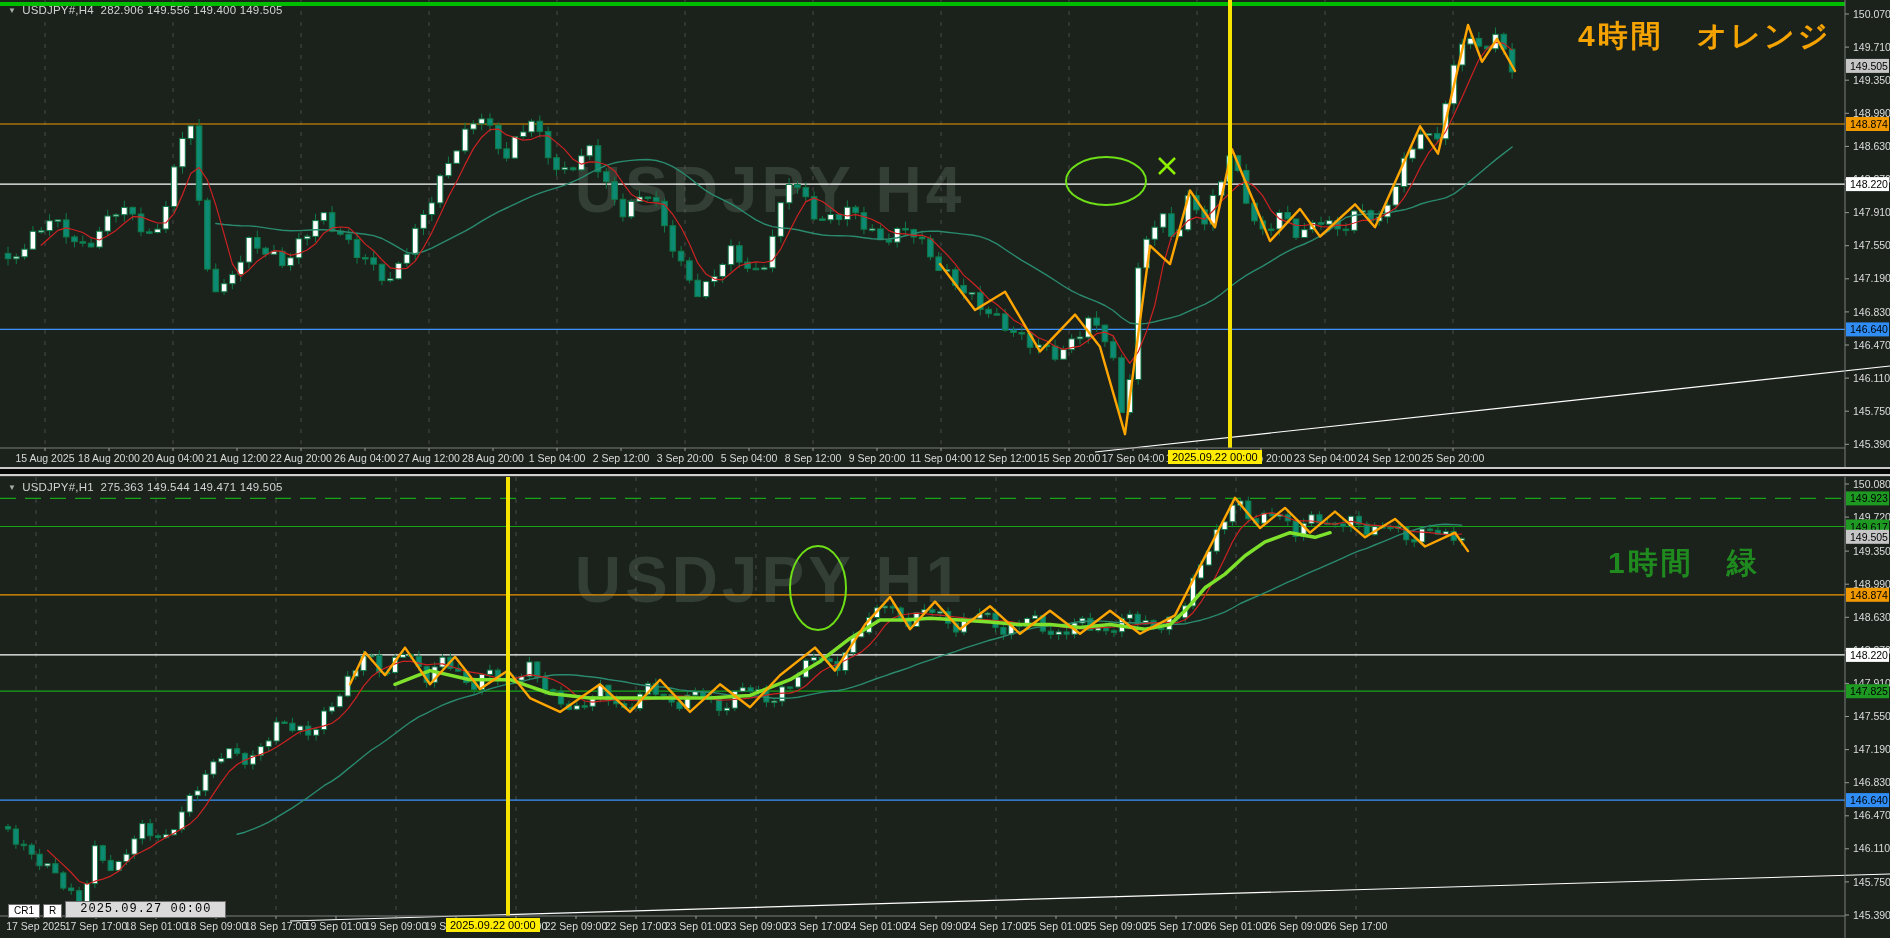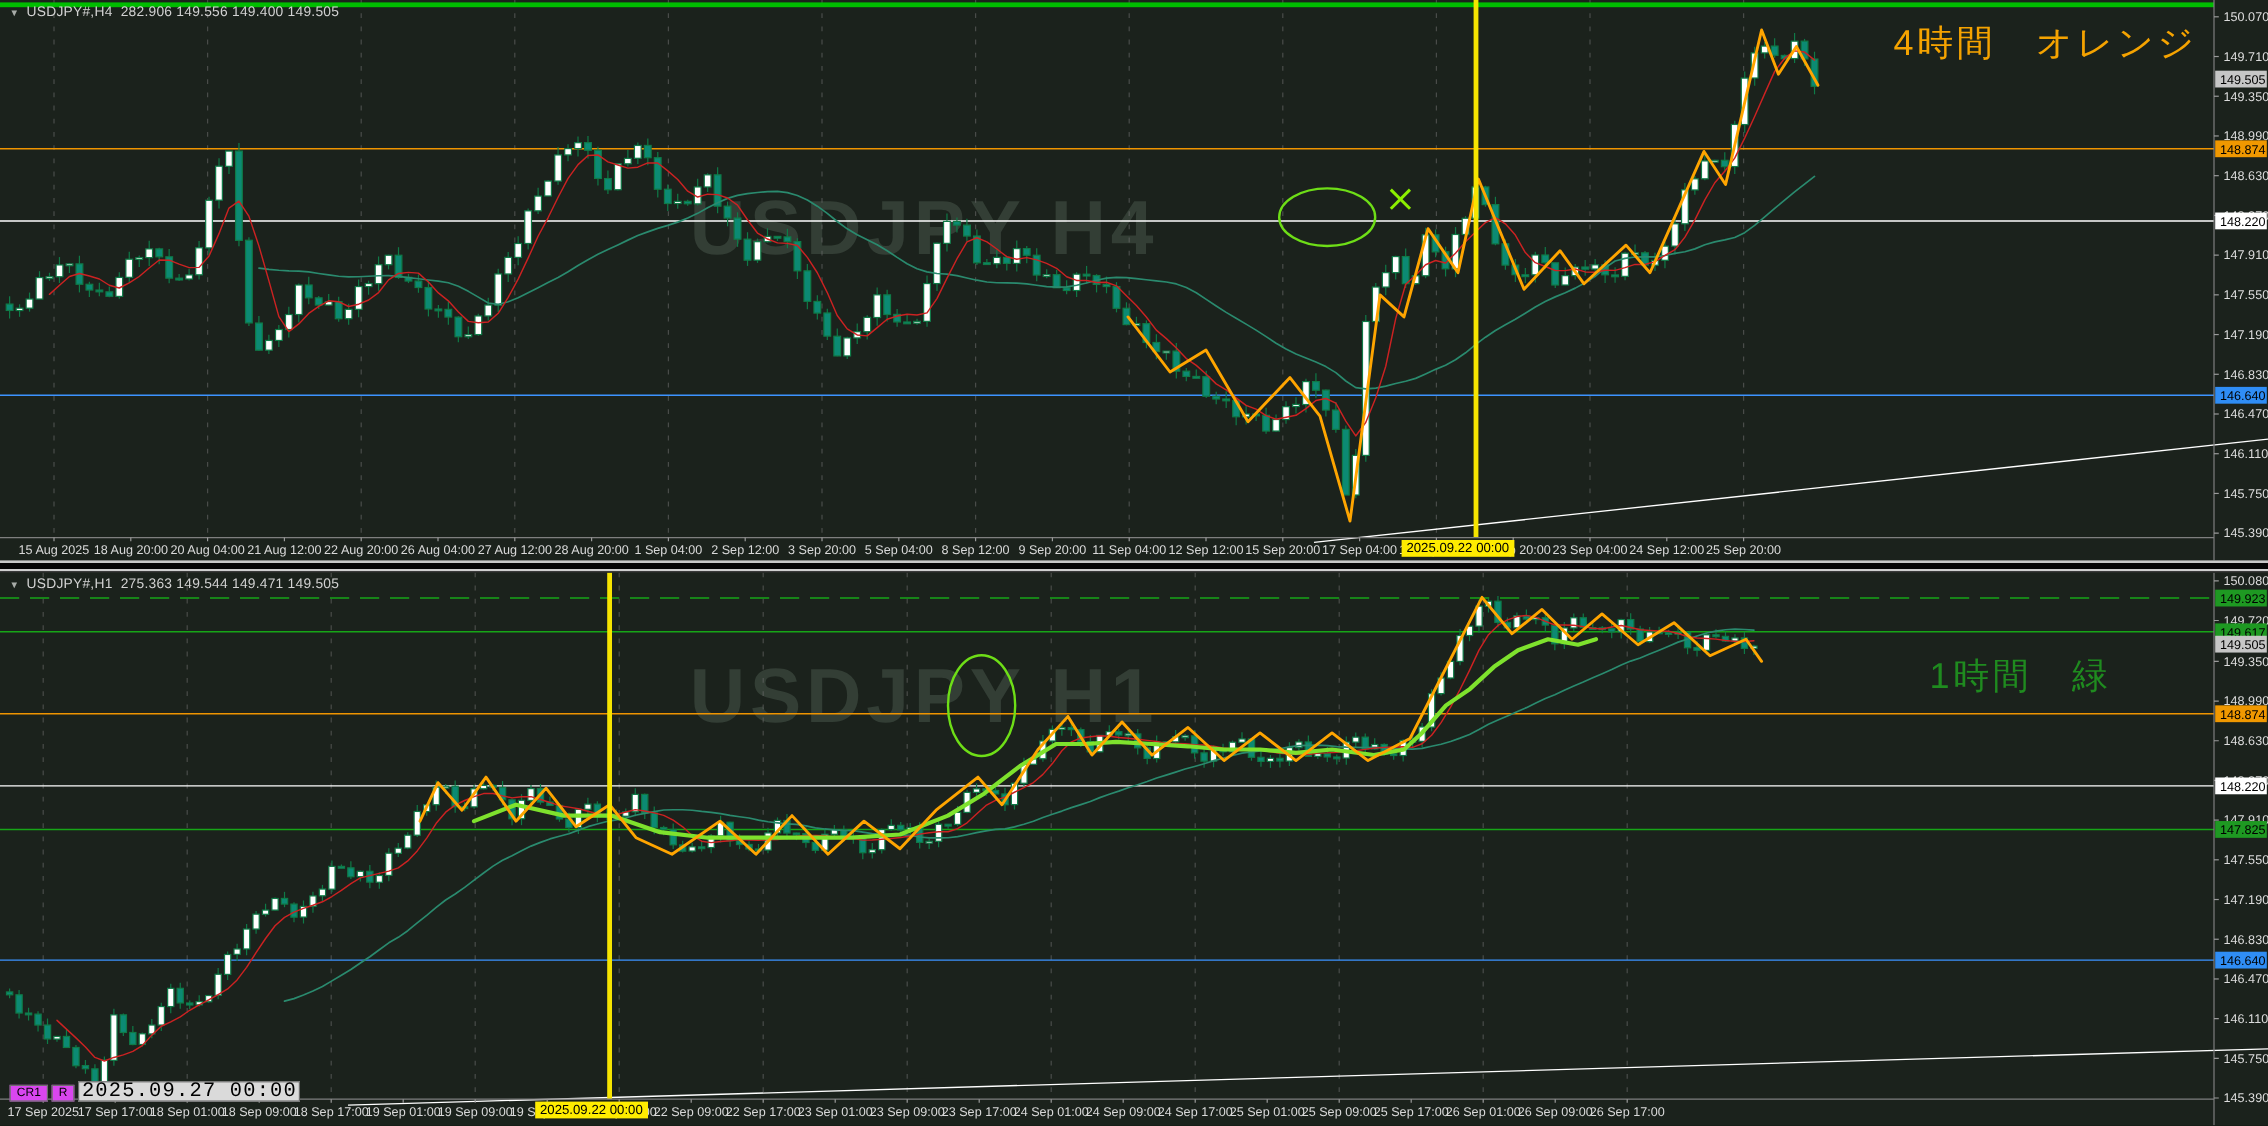--- a/index.html
+++ b/index.html
@@ -7,28 +7,28 @@
   #stage{position:absolute;inset:0;background:#1b221c;}
   .chart-section{position:absolute;left:0;width:1890px;overflow:hidden;}
   #sec-h4{top:0;height:467px;}
   #splitter{position:absolute;top:467px;left:0;width:1890px;height:10px;
     background:linear-gradient(#c9c9c9 0 2px,#060606 2px 7px,#cfcfcf 7px 9px,#3a3a3a 9px 10px);}
   #sec-h1{top:477px;height:461px;}
   svg{position:absolute;top:0;left:0;}
   .chart-title{position:absolute;left:8px;top:4px;font-size:11.5px;color:#d2d2d2;letter-spacing:.2px;
     display:flex;align-items:center;gap:6px;z-index:5;white-space:pre;}
   .dd-icon{font-size:8px;color:#a8aca8;}
-  .annotation{position:absolute;font-size:30px;font-weight:normal;letter-spacing:3px;z-index:6;white-space:pre;}
+  .annotation{position:absolute;font-size:30px;font-weight:bold;letter-spacing:3px;z-index:6;white-space:pre;}
   .time-marker{position:absolute;background:#ffec00;color:#000;font-size:11px;line-height:14px;
     padding:0 4px;z-index:7;white-space:pre;font-family:"Liberation Sans",sans-serif;text-align:right;}
   .cr-bar{position:absolute;left:8px;top:424px;display:flex;align-items:flex-end;gap:3px;z-index:8;}
-  .cr-btn{background:#d946ef;border:1px solid #6e6e6e;color:#000;font-size:10px;line-height:12px;
+  .cr-btn{background:#ffffff;border:1px solid #6e6e6e;color:#000;font-size:10px;line-height:12px;
     padding:0 5px;cursor:default;}
-  .cr-date{background:#dadada;border:1px solid #6e6e6e;color:#000;font-size:17px;line-height:15px;
-    padding:0 2px;font-family:"Liberation Mono",monospace;letter-spacing:1px;}
+  .cr-date{background:#dadada;border:1px solid #6e6e6e;color:#000;font-size:12px;line-height:15px;
+    padding:0 14px;font-family:"Liberation Mono",monospace;letter-spacing:1px;}
 </style>
 </head>
 <body>
 
 <div id="stage">
 
   <div class="chart-section" id="sec-h4">
     <svg id="svg-h4" width="1890" height="467">
         <rect x="0" y="0" width="1890" height="467" fill="#1b221c"></rect>
         <text x="770" y="212" fill="#333e35" font-size="64" font-weight="bold" text-anchor="middle" font-family="Liberation Sans, sans-serif" letter-spacing="4">USDJPY H4</text>

